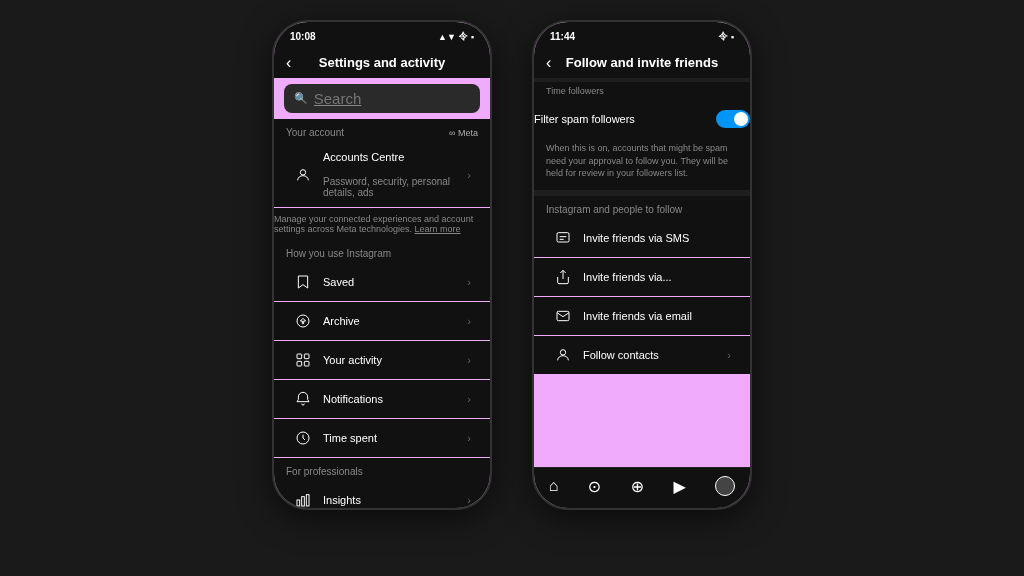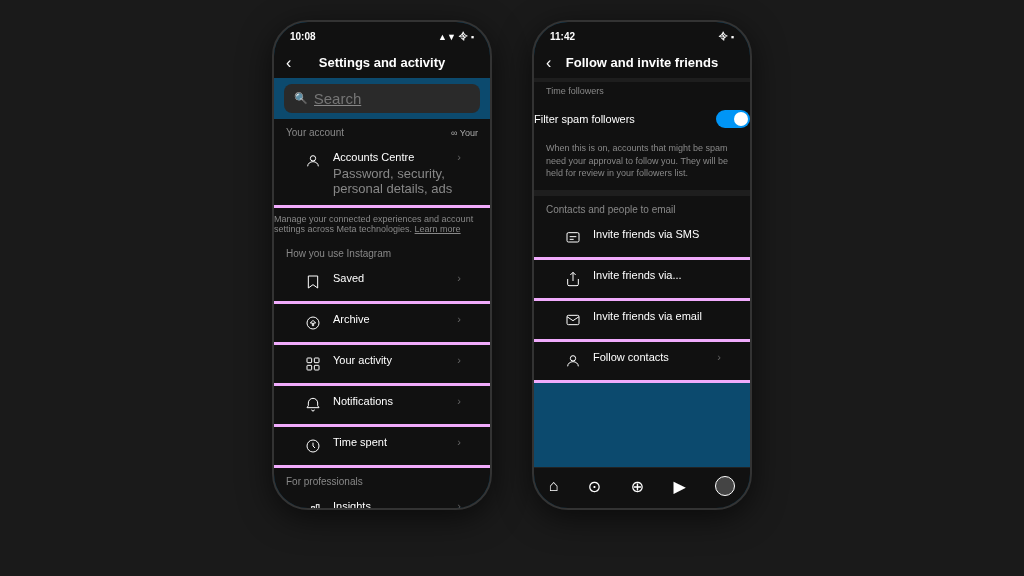--- a/index.html
+++ b/index.html
@@ -19,21 +19,21 @@
       align-items: flex-start;
       justify-content: center;
       width: 100%;
       height: 100%;
       padding: 20px 60px;
     }
     
     .phone {
       width: 220px;
       height: 490px;
-      background: #0c4a6e;
+      background: #f0abfc;
       border-radius: 36px;
       overflow: hidden;
       position: relative;
       border: 2px solid #333;
       box-shadow: 0 8px 32px rgba(0,0,0,0.6);
       flex-shrink: 0;
     }
     .phone-inner {
       width: 100%;
       height: 100%;
@@ -116,24 +116,24 @@
       font-size: 9px;
       color: #aaa;
     }
     .divider {
       height: 6px;
       background: #1e1e1e;
     }
     
     .menu-item {
       display: flex;
-      align-items: flex-start;
-      padding: 9px 29px;
-      background: #111;
-      border-bottom: 3px solid #f0abfc;
+      align-items: center;
+      padding: 9px 19px;
+      background: #111;
+      border-bottom: 1px solid #f0abfc;
       cursor: pointer;
     }
     .menu-item .item-icon {
       width: 20px;
       height: 20px;
       margin-right: 10px;
       color: #fff;
       display: flex;
       align-items: center;
       justify-content: center;
@@ -142,22 +142,22 @@
     }
     .menu-item .item-content {
       flex: 1;
     }
     .menu-item .item-title {
       color: #fff;
       font-size: 11px;
     }
     .menu-item .item-subtitle {
       color: #888;
-      font-size: 13px;
-      margin-top: 3px;
+      font-size: 10px;
+      margin-top: 13px;
     }
     .menu-item .chevron {
       color: #666;
       font-size: 11px;
     }
     .accounts-info {
       padding: 6px 0;
       font-size: 9px;
       color: #888;
       background: #111;
@@ -281,21 +281,21 @@
 
       <div class="search-bar">
         <span class="search-icon-text">🔍</span>
         <input type="text" placeholder="Search" style="">
       </div>
 
       <div class="scroll-content">
 
         <div class="section-label">
           <span>Your account</span>
-          <span class="meta-logo">∞ Your</span>
+          <span class="meta-logo">∞ Meta</span>
         </div>
 
         <div class="menu-item">
           <div class="item-icon">
             <svg class="svg-icon" viewBox="0 0 24 24">
                 <circle cx="12" cy="8" r="4"></circle>
                 <path d="M4 20c0-4 3.6-7 8-7s8 3 8 7"></path>
               </svg>
           </div>
           <div class="item-content">
@@ -403,21 +403,21 @@
         </div>
 
       </div>
     </div>
   </div>
 
   <div class="phone">
     <div class="phone-inner">
 
       <div class="status-bar">
-        <span>11:42</span>
+        <span>11:44</span>
         <div class="status-right">
           <span>令</span>
           <span>▪</span>
         </div>
       </div>
 
       <div class="nav-header">
         <span class="back-btn">‹</span>
         <span class="title">Follow and invite friends</span>
       </div>
@@ -430,21 +430,21 @@
 
         <div class="toggle-row">
           <span class="toggle-label">Filter spam followers</span>
           <div class="toggle"></div>
         </div>
 
         <div class="toggle-description">When this is on, accounts that might be spam need your approval to follow you. They will be held for review in your followers list.</div>
 
         <div class="divider"></div>
 
-        <div class="section-contacts-label">Contacts and people to email</div>
+        <div class="section-contacts-label">Instagram and people to follow</div>
 
 
         <div class="menu-item">
           <div class="item-icon">
             <svg class="svg-icon" viewBox="0 0 24 24">
                 <rect x="3" y="4" width="18" height="14" rx="2"></rect>
                 <path d="M7 10h10M7 14h6"></path>
               </svg>
           </div>
           <div class="item-content">

